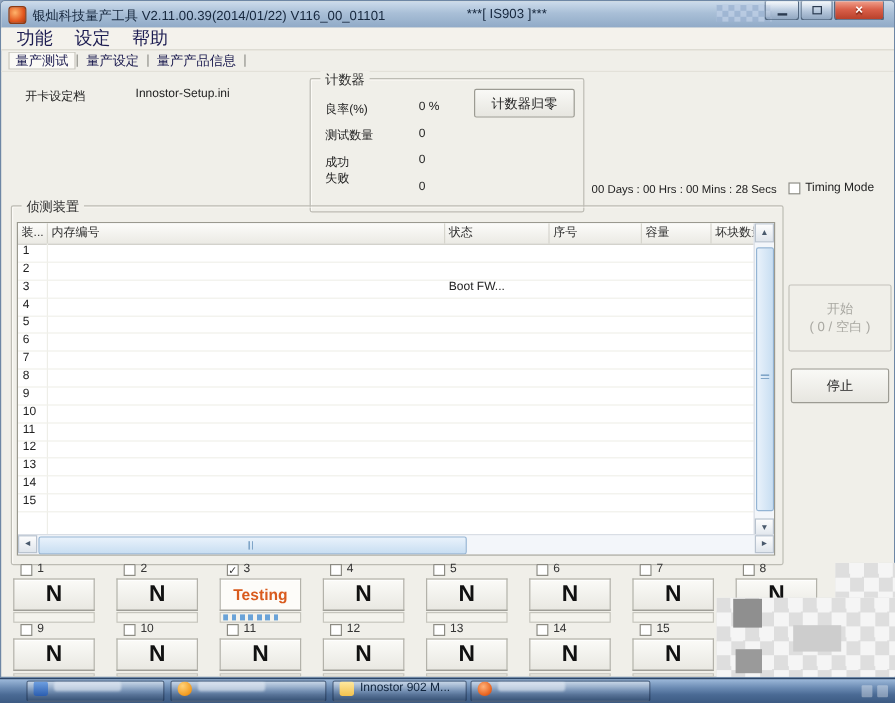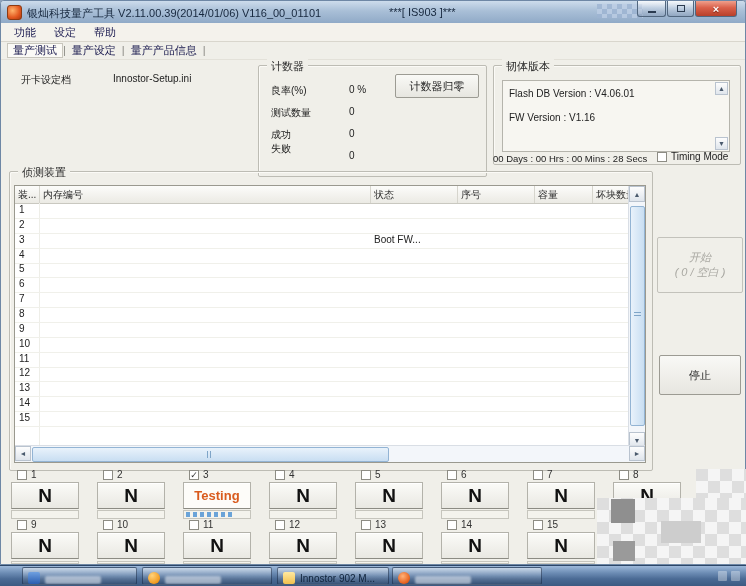--- a/index.html
+++ b/index.html
@@ -22,21 +22,21 @@
       background:linear-gradient(rgba(255,255,255,.8),rgba(208,218,232,.45) 45%,rgba(132,152,178,.5));
       display:flex;align-items:center;justify-content:center;box-sizing:border-box;}
   .wc.min{width:29px}.wc.max{width:27px}
   .wc.close{width:42px;color:#fff;font-size:11px;font-weight:bold;
       background:linear-gradient(#f0a08c,#da604a 45%,#b8402a);text-shadow:0 1px 1px #7c2413;}
   .glyph-min{width:8px;height:2px;background:#2b3b50;margin-top:6px;}
   .glyph-max{width:8px;height:7px;border:1px solid #2b3b50;box-sizing:border-box;}
   
   .menubar{position:absolute;left:0;top:22px;right:0;height:18px;background:#f4f2ec;
       border-bottom:1px solid #d9d6cd;display:flex;align-items:center;padding-left:4px;}
-  .menuitem{font-size:11px;padding:0 9px;color:#1d1d52;}
+  .menuitem{font-size:15px;padding:0 9px;color:#1d1d52;}
   .tabbar{position:absolute;left:0;top:40px;right:0;height:18px;display:flex;align-items:center;
       padding-left:6px;font-size:11px;border-bottom:1px solid #e3e1d9;}
   .tab{padding:0 6px;color:#14144a;}
   .tab.active{background:#fbfaf6;box-shadow:inset 0 0 0 1px #c8c6bd;}
   .tabsep{color:#8a8a84;}
   
   .gbox{position:absolute;border:1px solid #bdbcb4;border-radius:2px;box-shadow:inset 1px 1px 0 #fbfaf6;}
   .gcap{position:absolute;top:-7px;left:8px;background:#f0efe9;padding:0 4px;font-size:11px;color:#2b2b2b;}
   .lbl{position:absolute;font-size:10px;color:#222;white-space:nowrap;}
   
@@ -82,40 +82,40 @@
   .pstrip .marq{margin:1px 0 0 2px;width:46px;height:5px;
       background:repeating-linear-gradient(90deg,var(--progblue,#6aa3d8) 0 4px,transparent 4px 7px);}
   
   .mosaic{position:absolute;background:repeating-conic-gradient(#f5f5f5 0% 25%,#dedede 0% 50%) 0 0/24px 24px;}
   .mpatch{position:absolute;}
   
   .taskbar{position:absolute;left:0;top:565px;width:746px;height:21px;border-top:1px solid #2c4668;box-sizing:border-box;
       background:linear-gradient(#9db9da,#6c8cb4 35%,#4a6a94 65%,#3c5a82);}
   .tbtn{position:absolute;top:1px;height:18px;border:1px solid rgba(25,45,75,.6);border-radius:2px;
       background:linear-gradient(rgba(255,255,255,.5),rgba(255,255,255,.15) 50%,rgba(0,0,0,.12));
-      display:flex;align-items:flex-end;padding:0 5px;gap:5px;font-size:10px;color:#0f233b;
+      display:flex;align-items:flex-start;padding:0 5px;gap:5px;font-size:10px;color:#0f233b;
       overflow:hidden;box-sizing:border-box;white-space:nowrap;}
   .ti{width:12px;height:12px;flex:0 0 auto;}
   .ti.blue{border-radius:2px;background:linear-gradient(#6fa0e0,#2a5db0);}
   .ti.orangecircle{border-radius:50%;background:radial-gradient(circle at 35% 30%,#ffd27a,#f29a1e 70%,#c96f00);}
   .ti.folder{border-radius:2px;background:linear-gradient(#ffe9a0,#f2c14e);}
   .ti.flame{border-radius:50%;background:radial-gradient(circle at 40% 35%,#ffb27a,#e86420 65%,#b4431a);}
   .blurtxt{width:56px;height:8px;background:rgba(235,240,248,.55);border-radius:2px;filter:blur(1px);}
   .tray{position:absolute;right:6px;top:5px;display:flex;gap:4px;}
   .tray span{width:9px;height:10px;background:rgba(255,255,255,.35);border-radius:1px;}
 </style>
 </head>
 <body>
 
 <div id="stage">
   <div id="win">
 
     <div class="titlebar">
       <div class="appicon"></div>
-      <div class="wtitle">银灿科技量产工具 V2.11.00.39(2014/01/06)    V116_00_01101</div>
+      <div class="wtitle">银灿科技量产工具 V2.11.00.39(2014/01/22)    V116_00_01101</div>
       <div class="wbadge">***[ IS903 ]***</div>
       <div class="mosaic-title"></div>
       <div class="wctrls">
         <div class="wc min">
             <div class="glyph-min"></div>
           </div>
         <div class="wc max">
             <div class="glyph-max"></div>
           </div>
         <div class="wc close">
@@ -148,29 +148,20 @@
       <div class="lbl" style="left:90px;top:18px;">0 %</div>
       <div class="lbl" style="left:12px;top:40px;">测试数量</div>
       <div class="lbl" style="left:90px;top:40px;">0</div>
       <div class="lbl" style="left:12px;top:62px;">成功</div>
       <div class="lbl" style="left:90px;top:62px;">0</div>
       <div class="lbl" style="left:12px;top:76px;">失败</div>
       <div class="lbl" style="left:90px;top:84px;">0</div>
       <div class="btn" style="left:136px;top:8px;width:84px;height:24px;">计数器归零</div>
     </div>
 
-    <div class="gbox" style="left:492px;top:64px;width:246px;height:98px;">
-      <div class="gcap">韧体版本</div>
-      <div style="position:absolute;left:8px;top:14px;width:228px;height:72px;background:#f7f6f1;border:1px solid #b5b4ac;box-sizing:border-box;">
-        <div class="lbl" style="left:6px;top:7px;font-size:10px;">Flash DB Version :  V4.06.01</div>
-        <div class="lbl" style="left:6px;top:31px;font-size:10px;">FW Version :  V1.16</div>
-        <div class="sarrow" style="right:1px;top:1px;width:13px;height:13px;">▲</div>
-        <div class="sarrow" style="right:1px;bottom:1px;width:13px;height:13px;">▼</div>
-      </div>
-    </div>
 
     <div class="lbl" style="left:492px;top:152px;font-size:9.5px;">00 Days : 00 Hrs : 00 Mins : 28 Secs</div>
     <div style="position:absolute;left:656px;top:150px;display:flex;align-items:center;gap:4px;">
       <span class="cbbox"></span>
       <span class="lbl" style="position:static;font-size:10px;">Timing Mode</span>
     </div>
 
     <div class="gbox" style="left:8px;top:170px;width:642px;height:298px;">
       <div class="gcap">侦测装置</div>
     </div>
@@ -265,25 +256,25 @@
         <div class="vthumb"></div>
         <div class="sarrow" style="left:0;top:246px;">▼</div>
       </div>
       <div class="hscroll">
         <div class="sarrow" style="left:0;top:0;height:15px;">◄</div>
         <div class="hthumb"></div>
         <div class="sarrow" style="right:0;top:0;height:15px;">►</div>
       </div>
     </div>
 
-    <div class="btn disabled" style="left:656px;top:236px;width:86px;height:56px;flex-direction:column;font-style:italic;">
+    <div class="btn disabled" style="left:656px;top:236px;width:86px;height:56px;flex-direction:column;">
       <div>开始</div>
       <div>( 0 / 空白 )</div>
     </div>
-    <div class="btn" style="left:658px;top:306px;width:82px;height:40px;margin-top:48px;">停止</div>
+    <div class="btn" style="left:658px;top:306px;width:82px;height:29px;">停止</div>
 
     <div id="slots">
         <div class="slotcb" style="left: 16px; top: 468px;">
           <span class="cbbox"></span>
           <span>1</span>
         </div>
         <div class="npanel" style="left: 10px; top: 481px;">N</div>
         <div class="pstrip" style="left: 10px; top: 509px;"></div>
         <div class="slotcb" style="left: 102px; top: 468px;">
           <span class="cbbox"></span>

